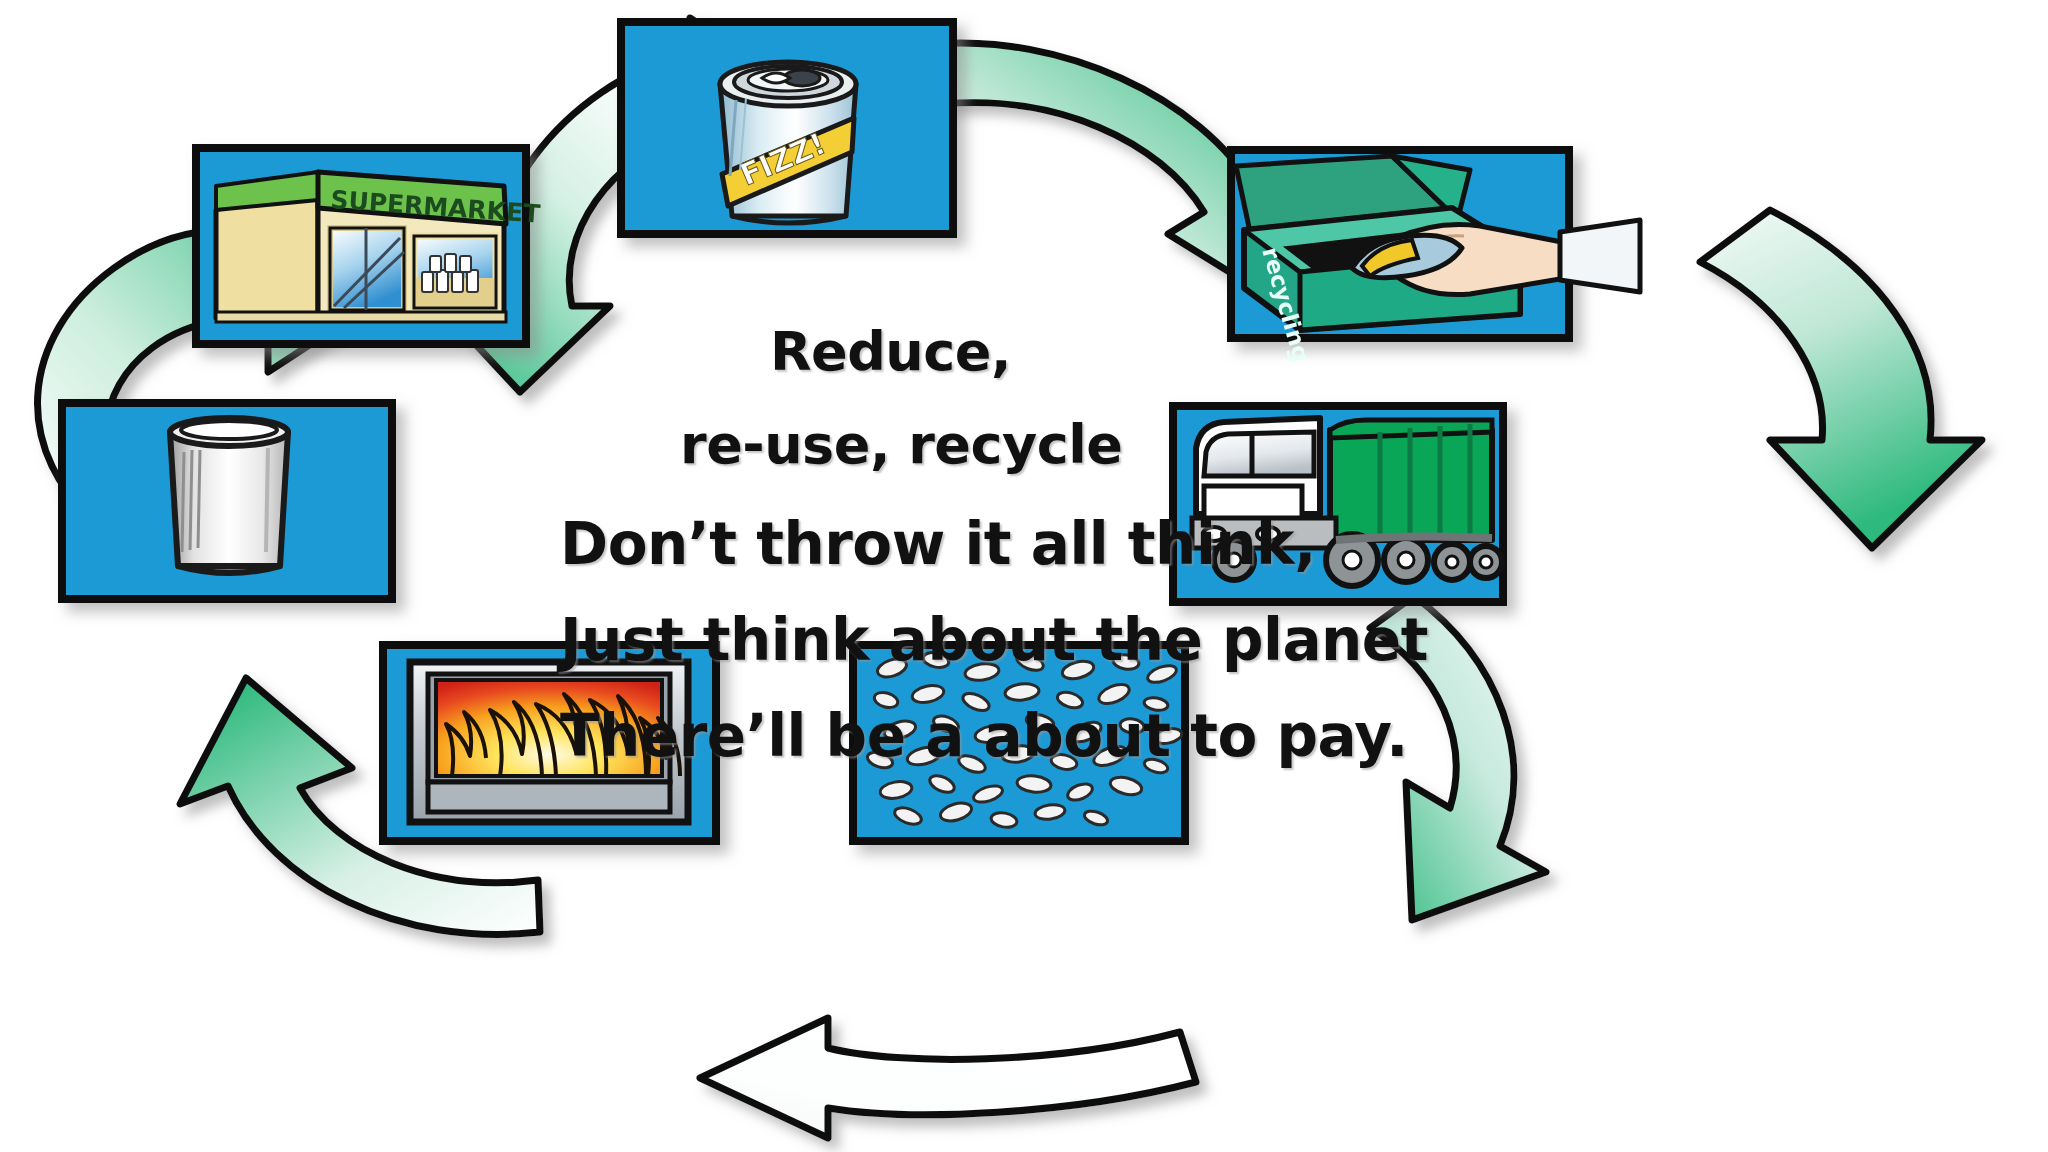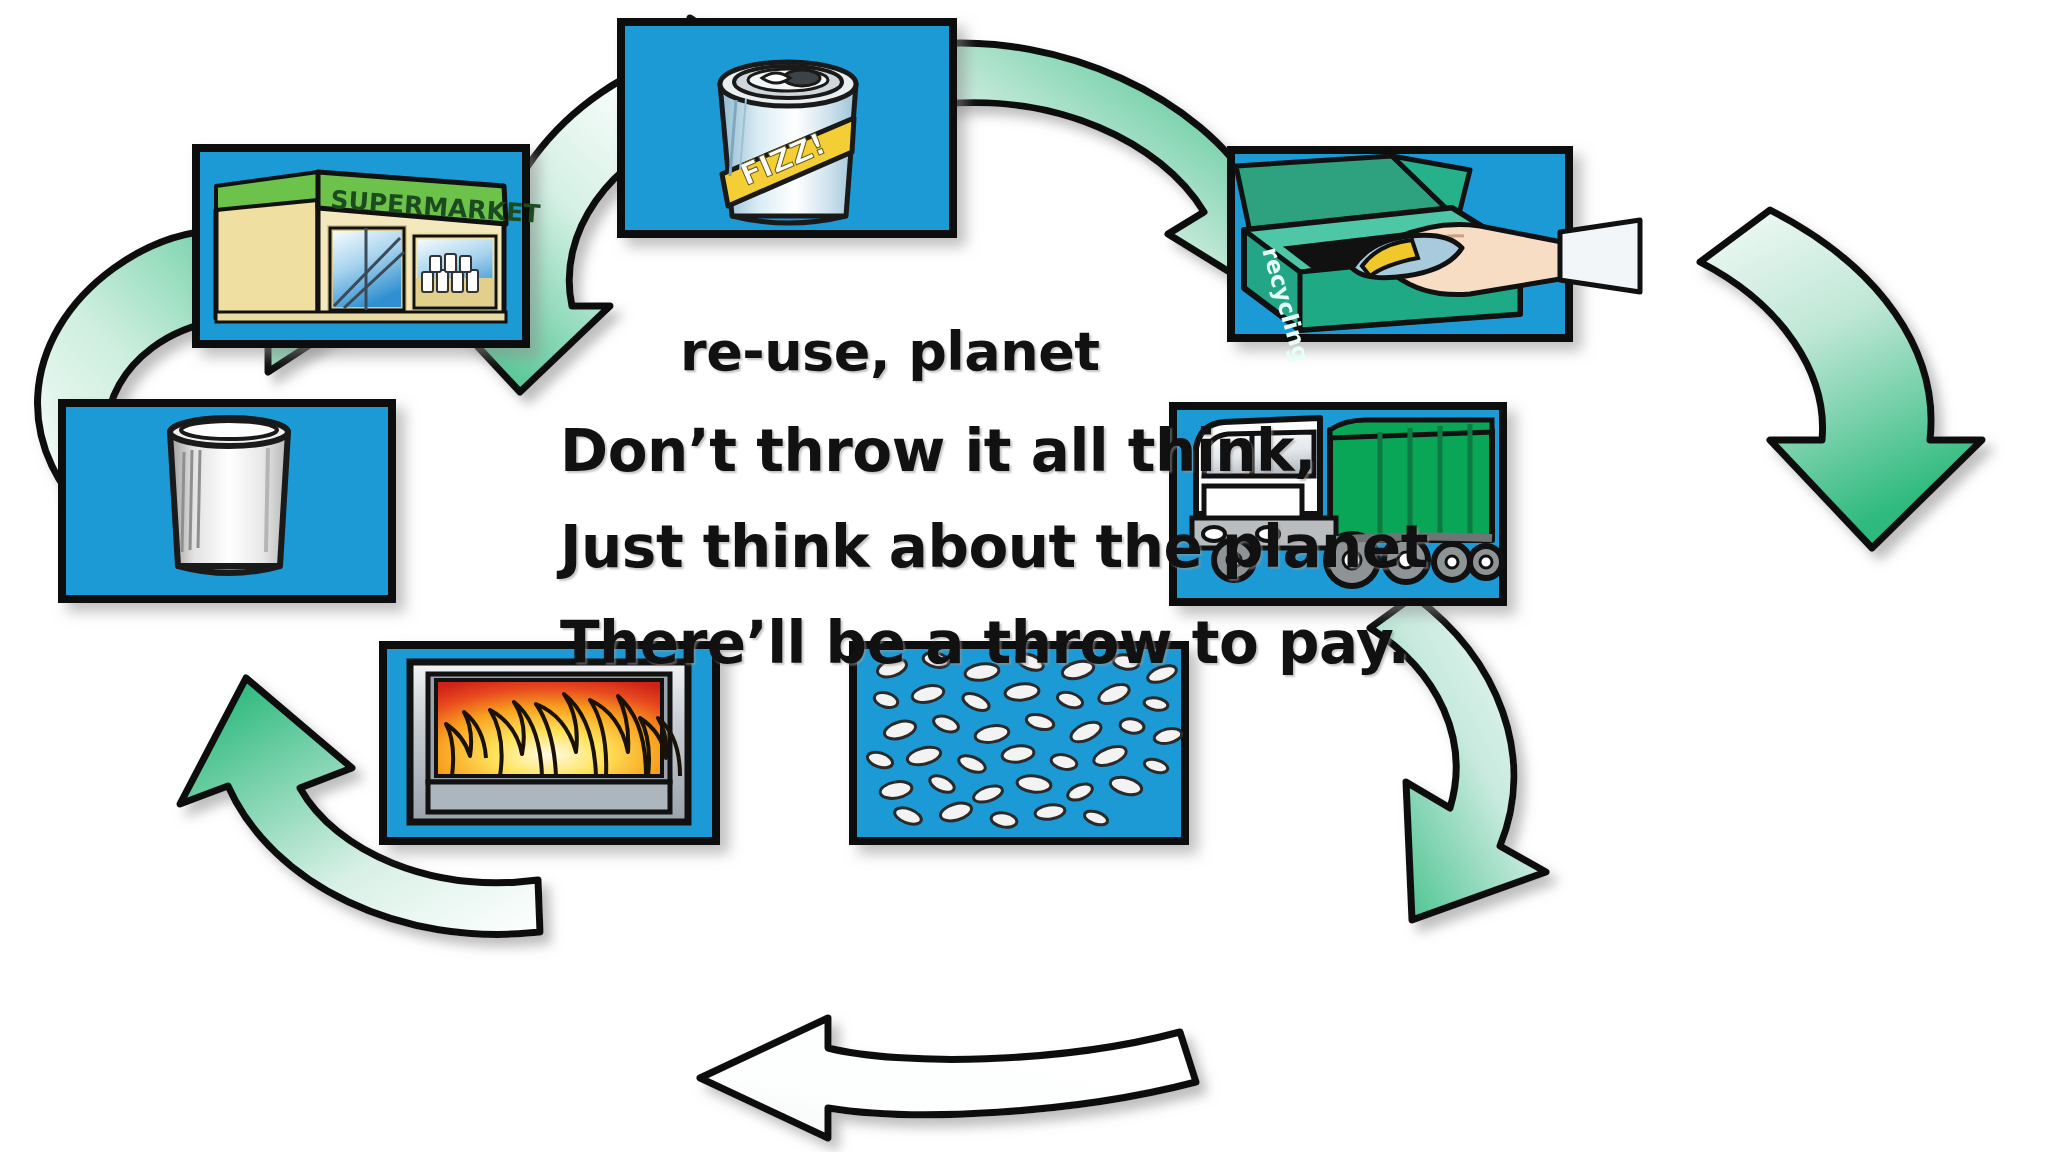--- a/index.html
+++ b/index.html
@@ -400,19 +400,20 @@
           <line x1="192" y1="450" x2="190" y2="550"></line>
           <line x1="200" y1="450" x2="198" y2="548"></line>
         </g>
         <line x1="268" y1="448" x2="266" y2="552" stroke="#b5b5b5" stroke-width="4"></line>
       </g>
     </g>
 
   </svg>
 
   <div class="poem-block">
-    <div class="poem-line l2">re-use, planet</div>
+    <div class="poem-line l1">Reduce,</div>
+    <div class="poem-line l2">re-use, recycle</div>
     <div class="poem-line l3">Don’t throw it all think,</div>
     <div class="poem-line l4">Just think about the planet</div>
-    <div class="poem-line l5">There’ll be a throw to pay.</div>
+    <div class="poem-line l5">There’ll be a about to pay.</div>
   </div>
 
 </div>
 
 </body></html>

